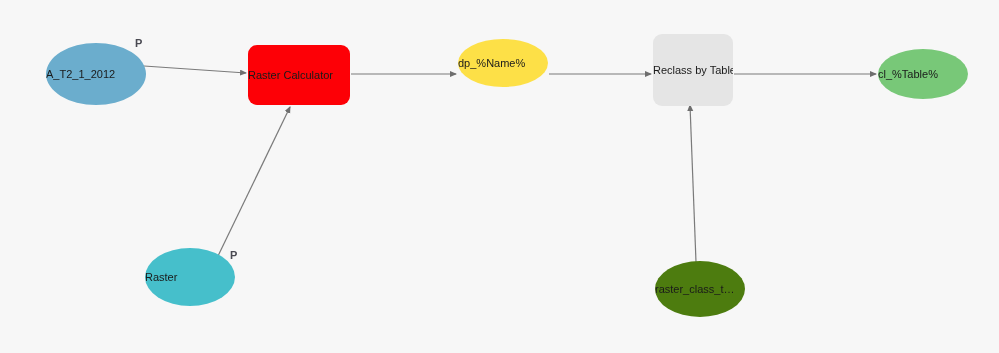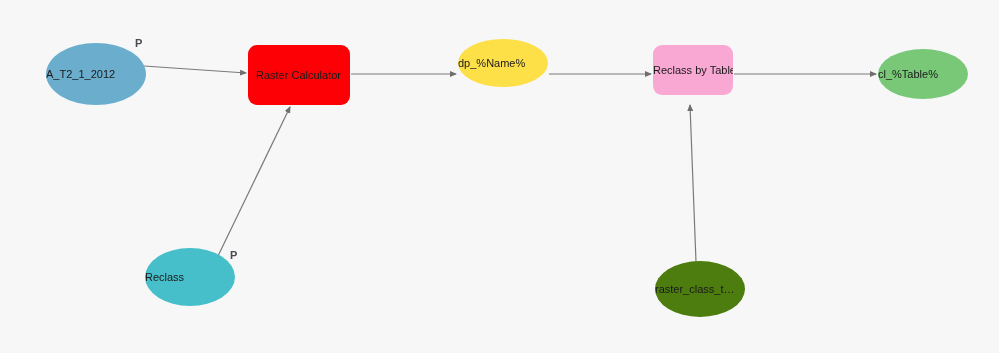--- a/index.html
+++ b/index.html
@@ -70,34 +70,34 @@
         <line x1="351" y1="74" x2="456" y2="74" stroke="#7a7a7a" stroke-width="1.2" marker-end="url(#arrowhead)"></line>
         <line x1="549" y1="74" x2="651" y2="74" stroke="#7a7a7a" stroke-width="1.2" marker-end="url(#arrowhead)"></line>
         <line x1="696" y1="262" x2="690" y2="105" stroke="#7a7a7a" stroke-width="1.2" marker-end="url(#arrowhead)"></line>
         <line x1="734" y1="74" x2="876" y2="74" stroke="#7a7a7a" stroke-width="1.2" marker-end="url(#arrowhead)"></line>
       </g>
   </svg>
   <div id="nodes-layer">
       <div class="node ellipse" style="left: 46px; top: 43px; width: 100px; height: 62px; background: rgb(107, 173, 205);">
         <span>A_T2_1_2012</span>
       </div>
-      <div class="node rect" style="left: 248px; top: 45px; width: 102px; height: 60px; background: rgb(253, 0, 6); padding-left: 8px;">
+      <div class="node rect" style="left: 248px; top: 45px; width: 102px; height: 60px; background: rgb(253, 0, 6);">
         <span>Raster Calculator</span>
       </div>
       <div class="node ellipse" style="left: 458px; top: 39px; width: 90px; height: 48px; background: #fde047;">
         <span>dp_%Name%</span>
       </div>
-      <div class="node rect" style="left: 653px; top: 45px; width: 80px; height: 50px; background: #f9a8d4;">
+      <div class="node rect" style="left: 653px; top: 34px; width: 80px; height: 72px; background: #e5e5e5;">
         <span>Reclass by Table</span>
       </div>
       <div class="node ellipse" style="left: 878px; top: 49px; width: 90px; height: 50px; background: rgb(120, 200, 120);">
         <span>cl_%Table%</span>
       </div>
       <div class="node ellipse" style="left: 145px; top: 248px; width: 90px; height: 58px; background: rgb(70, 191, 203);">
-        <span>Reclass</span>
+        <span>Raster</span>
       </div>
       <div class="node ellipse" style="left: 655px; top: 261px; width: 90px; height: 56px; background: #4d7c0f;">
         <span>raster_class_t…</span>
       </div>
     </div>
   <div id="ports-layer">
       <span class="port-label" style="left: 135px; top: 38px;">P</span>
       <span class="port-label" style="left: 230px; top: 250px;">P</span>
     </div>
 </div>

